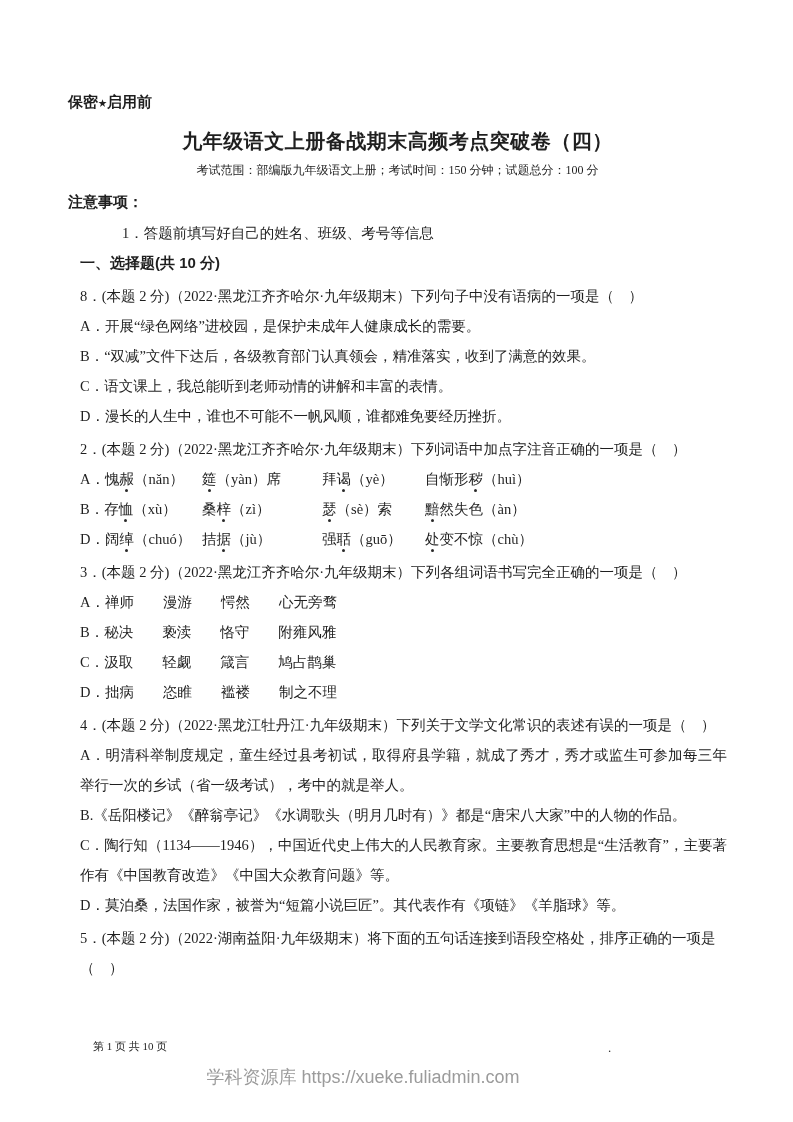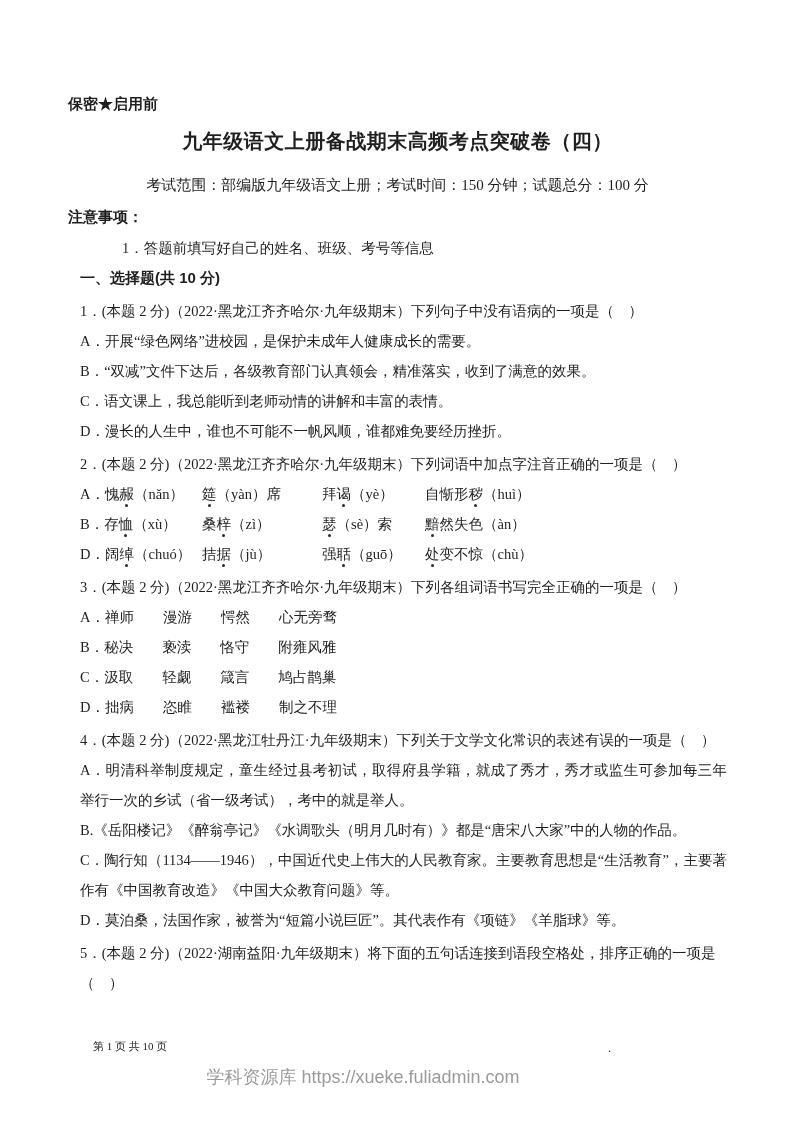--- a/index.html
+++ b/index.html
@@ -12,36 +12,36 @@
     position: relative;
     overflow: hidden;
   }
   .content {
     position: absolute;
     left: 68px; top: 94px;
     width: 659px;
   }
   p { margin: 0; }
   .secret {
-    font-family: Liberation Sans, sans-serif;
+    font-family: Liberation Mono, monospace;
     font-weight: 700;
     font-size: 15px; line-height: 20px;
   }
   .title {
     margin: 14px 0 0 0;
     text-align: center;
     font-family: "Liberation Sans", "DejaVu Sans", sans-serif;
     font-weight: 700;
     font-size: 20px; line-height: 26px;
     letter-spacing: 0.5px;
   }
   .subtitle {
-    margin-top: 21px;
+    margin-top: 6px;
     text-align: center;
-    font-size: 15px; line-height: 20px;
+    font-size: 12px; line-height: 20px;
   }
   .notes-heading {
     margin-top: 11px;
     font-family: "Liberation Sans", "DejaVu Sans", sans-serif;
     font-weight: 700;
     font-size: 15px; line-height: 22px;
   }
   .line { font-size: 14.5px; line-height: 30px; margin-left: 12px; }
   .note { padding-left: 42px; margin-top: 0; }
   .note-first { margin-top: 5px; }
@@ -97,21 +97,21 @@
 
   <p class="title">九年级语文上册备战期末高频考点突破卷（四）</p>
 
   <p class="subtitle">考试范围：部编版九年级语文上册；考试时间：150 分钟；试题总分：100 分</p>
 
   <p class="notes-heading">注意事项：</p>
   <p class="line note note-first">1．答题前填写好自己的姓名、班级、考号等信息</p>
 
   <p class="line section">一、选择题(共 10 分)</p>
 
-  <p class="line stem">1．(本题 2 分)（2022·黑龙江齐齐哈尔·九年级期末）下列句子中没有语病的一项是（　）</p>
+  <p class="line stem">8．(本题 2 分)（2022·黑龙江齐齐哈尔·九年级期末）下列句子中没有语病的一项是（　）</p>
   <p class="line">A．开展“绿色网络”进校园，是保护未成年人健康成长的需要。</p>
   <p class="line">B．“双减”文件下达后，各级教育部门认真领会，精准落实，收到了满意的效果。</p>
   <p class="line">C．语文课上，我总能听到老师动情的讲解和丰富的表情。</p>
   <p class="line">D．漫长的人生中，谁也不可能不一帆风顺，谁都难免要经历挫折。</p>
 
   <p class="line stem">2．(本题 2 分)（2022·黑龙江齐齐哈尔·九年级期末）下列词语中加点字注音正确的一项是（　）</p>
   <p class="line q2row">
     <span class="c1">A．愧<span class="em-dot">赧</span>（nǎn）</span>
     <span class="c2"><span class="em-dot">筵</span>（yàn）席</span>
     <span class="c3">拜<span class="em-dot">谒</span>（yè）</span>

